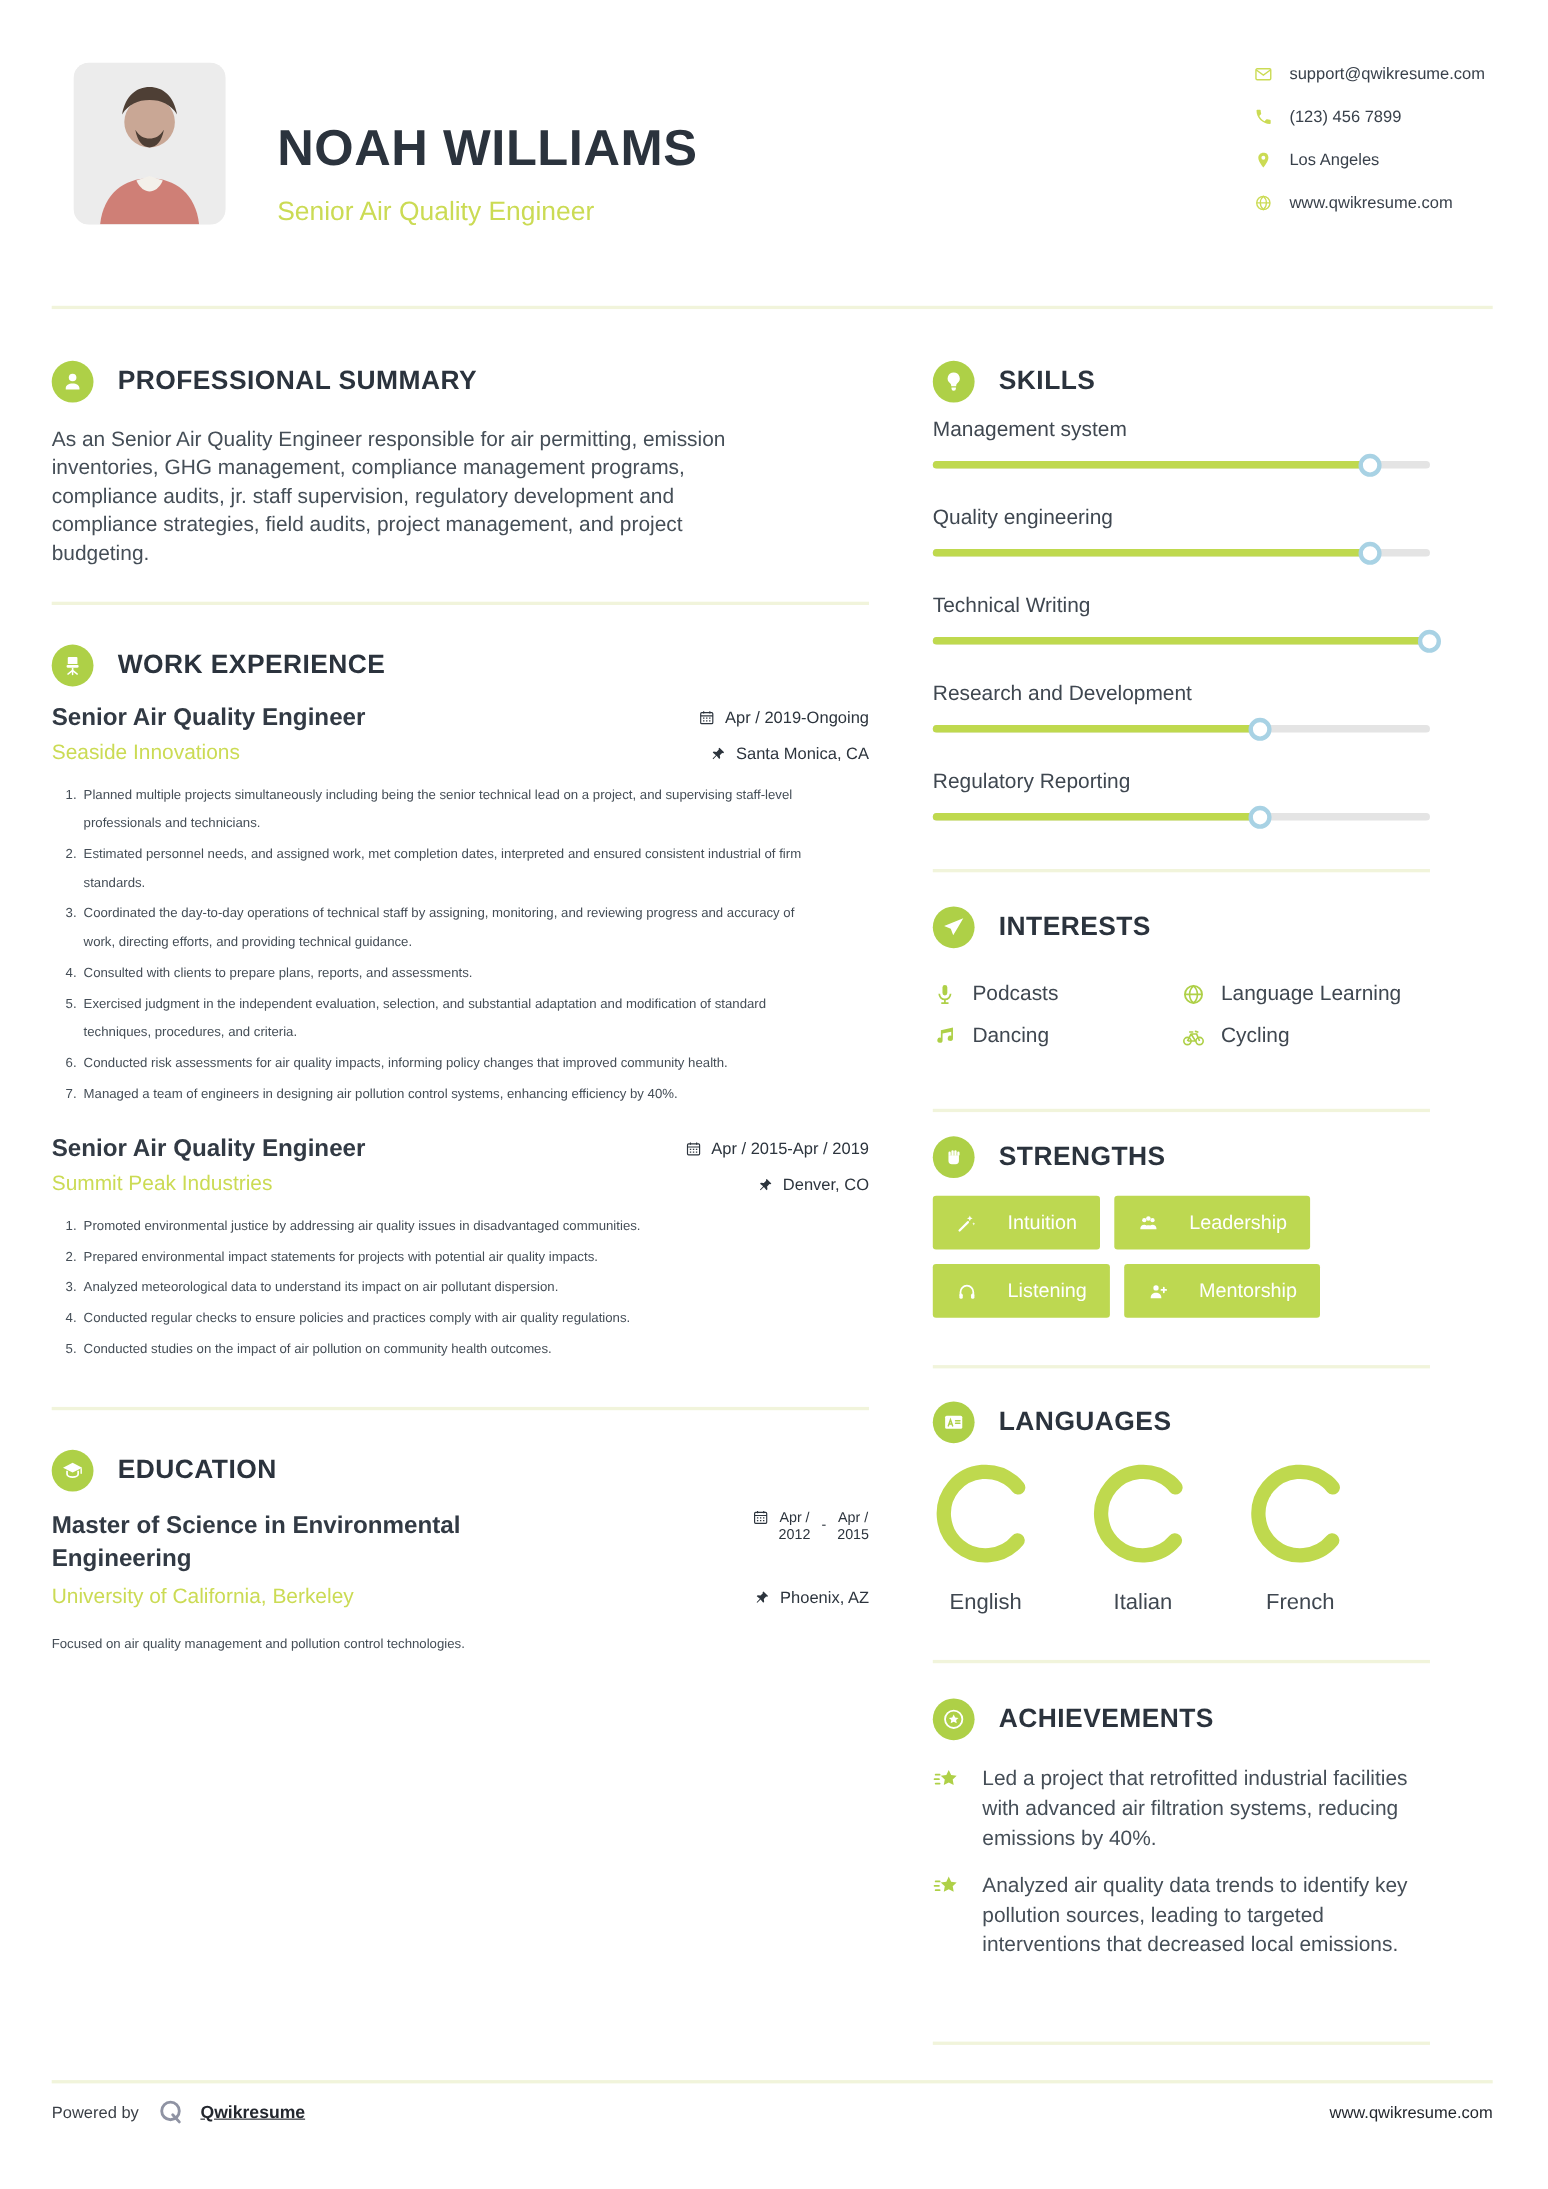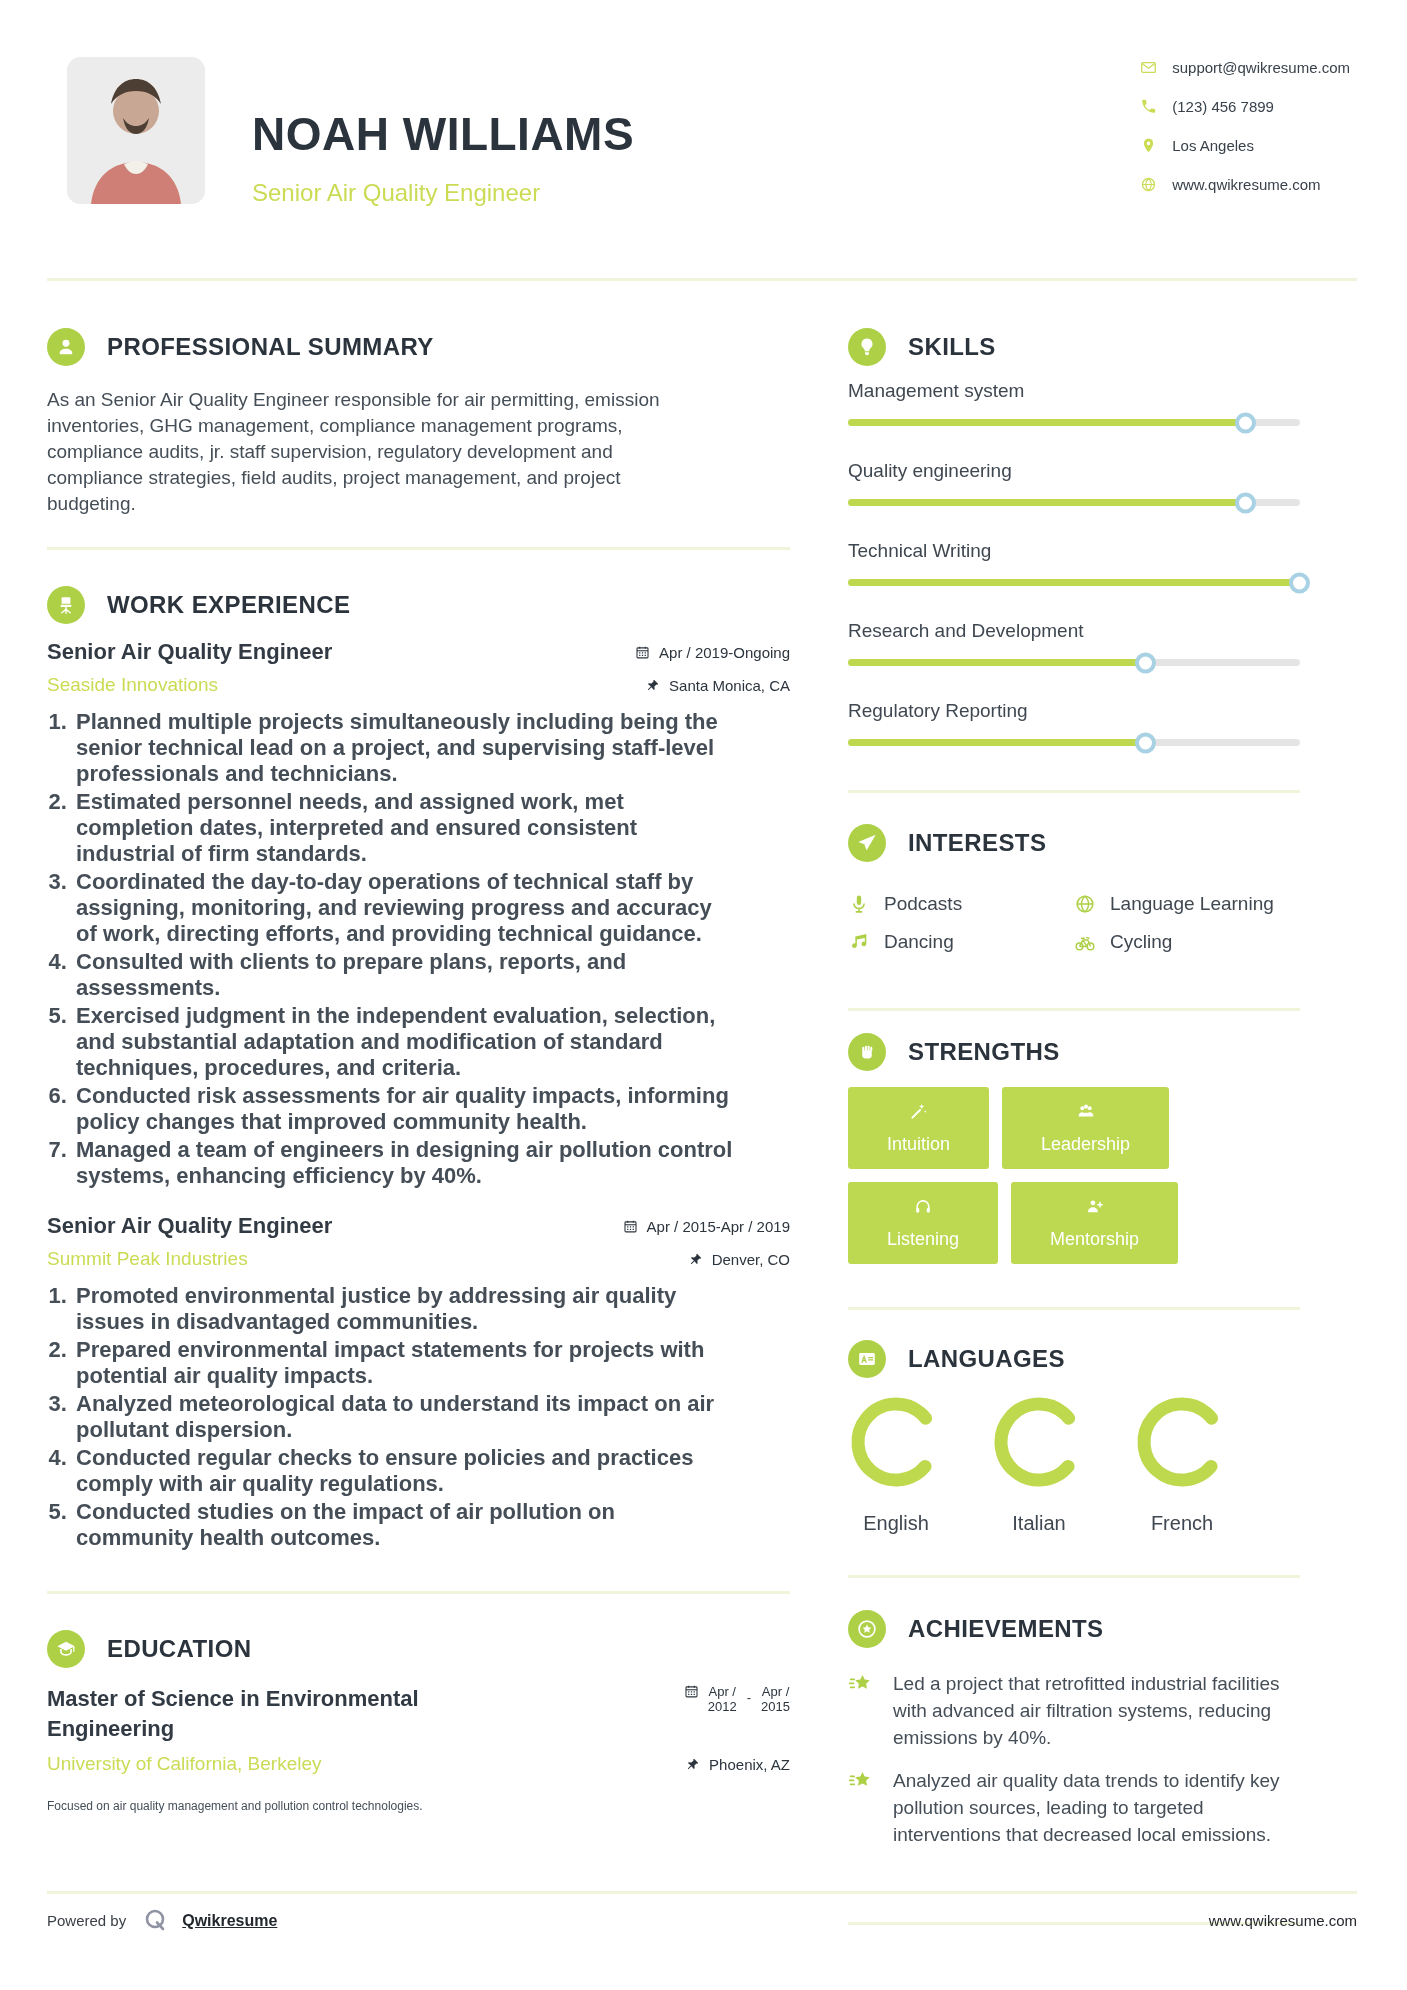--- a/index.html
+++ b/index.html
@@ -41,21 +41,21 @@
   .edu-title { max-width:430px; line-height:30px; }
   .job-dates { display:flex; align-items:center; gap:9px; font-size:15px; color:var(--meta); }
   .edu-dates { align-items:flex-start;text-align:center; }
   .date-stack { display:inline-flex; flex-direction:column; font-size:13px; line-height:15px; }
   .date-sep { margin:6px 1px 0 1px; font-size:13px; }
   .mini-icon { width:15px; height:15px; color:var(--meta); flex:0 0 15px; }
   .mini-icon svg, .cicon svg, .int-icon svg, .btn-icon svg, .ach-icon svg, .qlogo svg { display:block; width:100%; height:100%; }
   .job-sub { display:flex; justify-content:space-between; align-items:center; margin-top:9px; }
   .company { font-size:19px; color:var(--accent-soft); }
   .job-loc { display:flex; align-items:center; gap:9px; font-size:15px; color:var(--meta); }
-  ol.bullets { margin:13px 0 0 0; padding-left:26px; width:660px; font-size:22px; line-height:26px; color:var(--body);font-weight:bold; }
+  ol.bullets { margin:13px 0 0 0; padding-left:26px; width:660px; font-size:12px; line-height:26px; color:var(--body); }
   ol.bullets li { margin-bottom:2px; padding-left:3px; }
   .rule-l2 { margin-top:40px; width:743px; }
   .sec-edu { margin-top:36px; }
   .edu-head { margin-top:16px; align-items:flex-start; }
   .edu-desc { margin:18px 0 0 0; width:540px; font-size:12px; line-height:26px; color:var(--body); }
   
   .sec-skills { margin-top:47px; }
   .skill { margin-top:34px; }
   .skill:first-of-type { margin-top:14px; }
   .skill-label { font-size:19px; color:#3f4750; }
@@ -66,22 +66,22 @@
   
   .rule-r1 { margin-top:44px; }
   .sec-interests { margin-top:31px;text-align:center; }
   .int-grid { display:flex; flex-wrap:wrap; margin-top:15px; }
   .int-item { width:50%; box-sizing:border-box; display:flex; align-items:center; gap:14px; margin-top:16px; font-size:19px; color:#3f4750; }
   .int-icon { width:22px; height:22px; color:var(--accent); flex:0 0 22px; }
   
   .rule-r2 { margin-top:55px; }
   .sec-strengths { margin-top:22px; }
   .btn-row { display:flex; flex-wrap:wrap; gap:13px; margin-top:16px; }
-  .strength-btn { display:inline-flex; align-items:center; gap:13px; background:var(--button); color:#fff;
-    font-size:18px; padding:14px 39px; border-radius:3px; border:none; font-family:inherit;flex-direction:column; }
+  .strength-btn { display:inline-flex; align-items:center; gap:27px; background:var(--button); color:#fff;
+    font-size:18px; padding:14px 21px; border-radius:3px; border:none; font-family:inherit; }
   .btn-icon { width:20px; height:20px; flex:0 0 20px; }
   
   .rule-r3 { margin-top:43px; }
   .sec-languages { margin-top:30px; }
   .lang-row { display:flex; margin-top:16px; }
   .lang { width:96px; margin-right:47px; text-align:center; }
   .lang:last-child { margin-right:0; }
   .donut { width:96px; height:96px; display:block; }
   .donut .arc { fill:none; stroke:var(--bar); stroke-width:13; stroke-linecap:round; }
   .lang-label { margin-top:22px; font-size:20px; color:#3f4750; }

